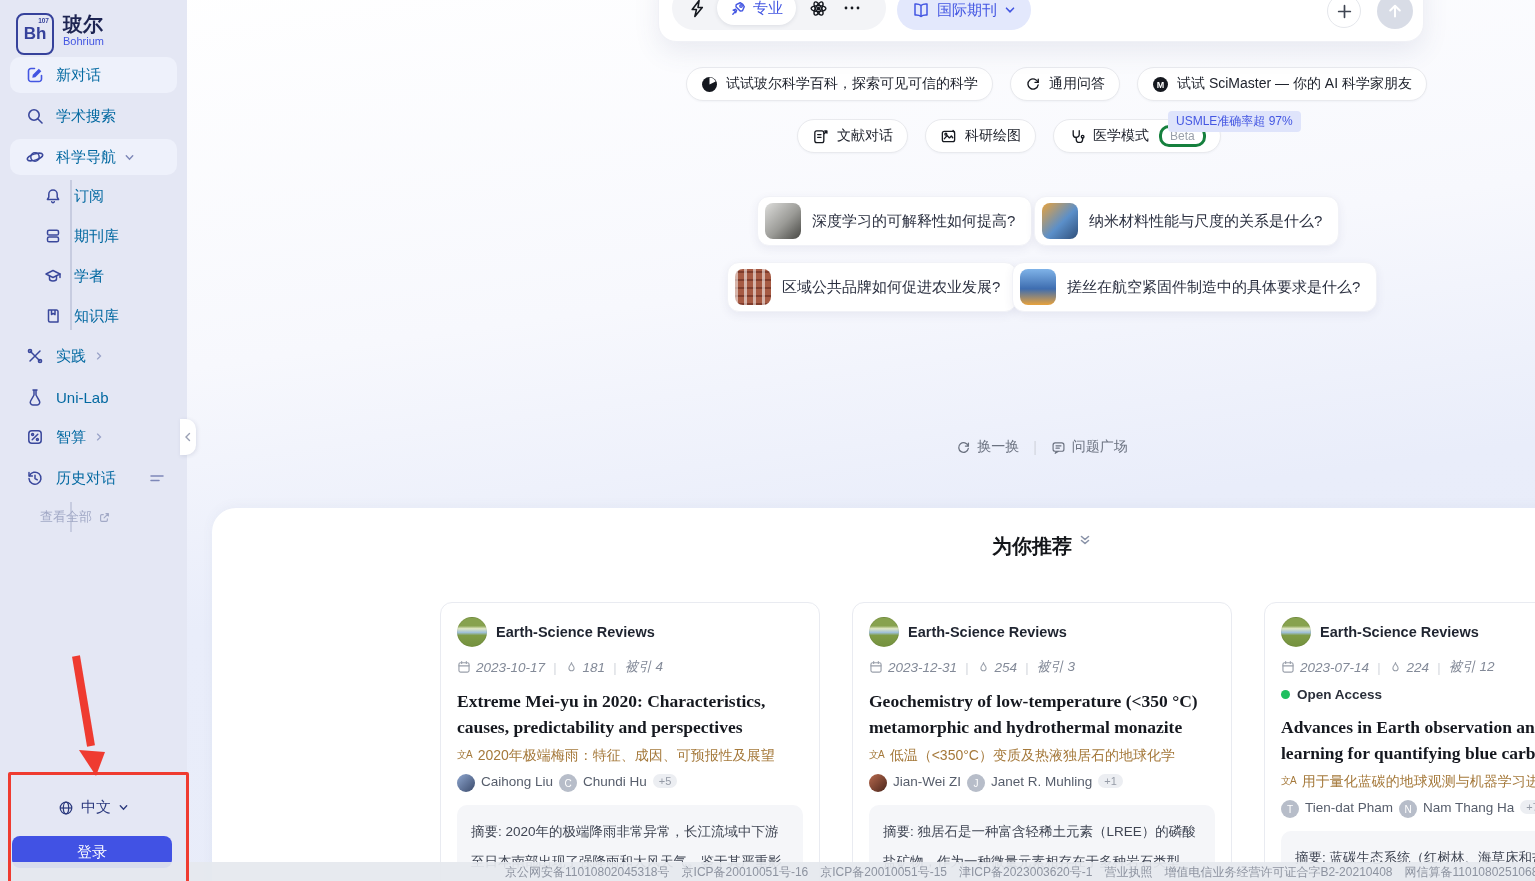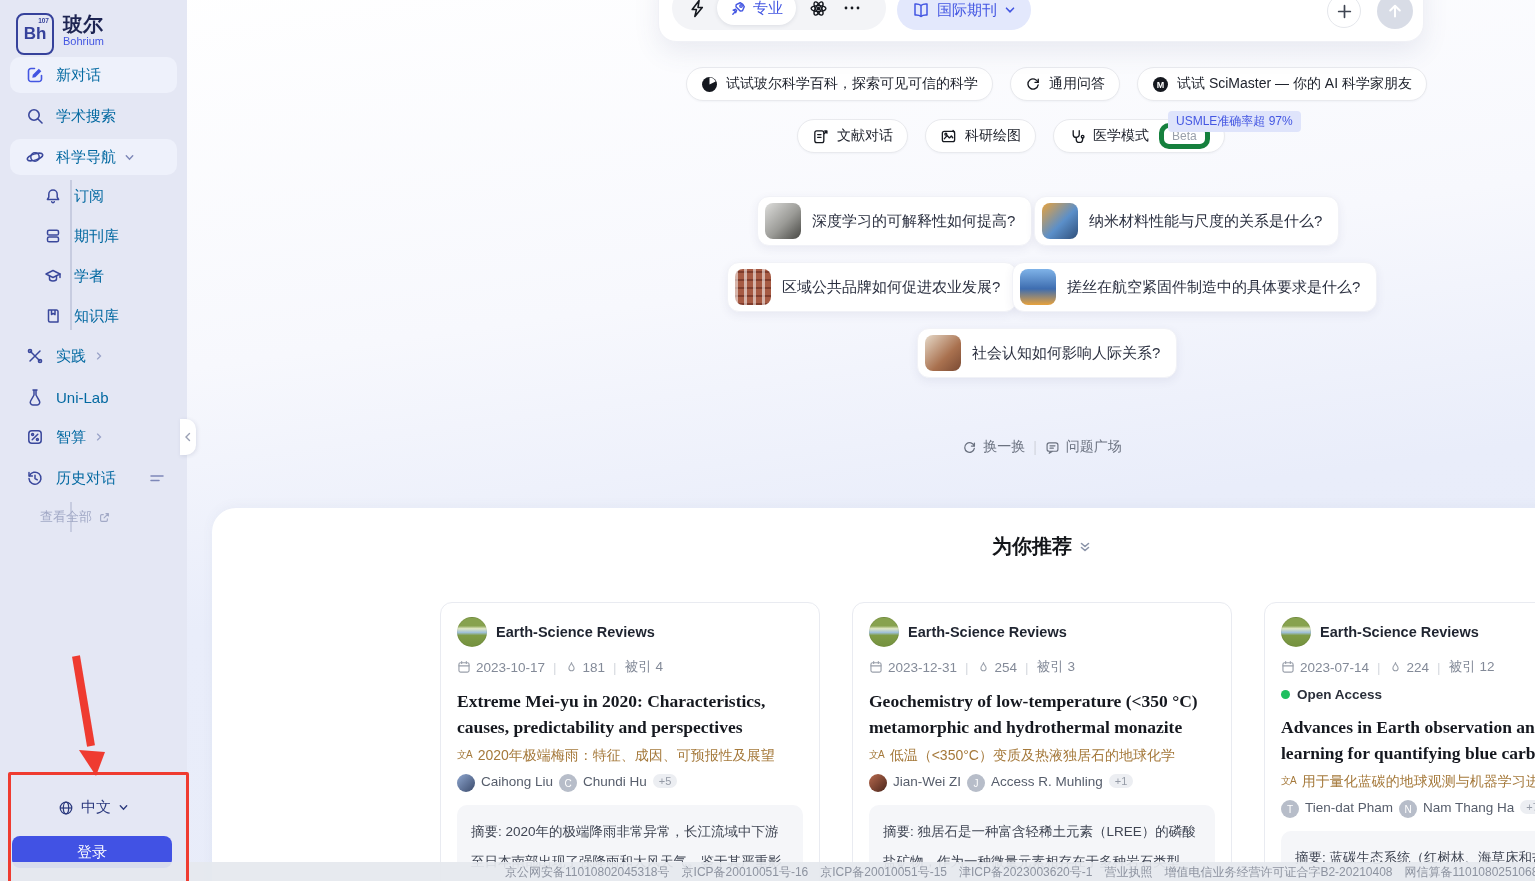--- a/index.html
+++ b/index.html
@@ -53,55 +53,55 @@
               justify-content:center; color:#3f4552; cursor:pointer; }
   .send-btn { position:absolute; left:1377px; top:-7px; width:36px; height:36px; border-radius:50%;
               background:#d8dce6; border:none; z-index:6; display:flex; align-items:center; justify-content:center; cursor:pointer; }
 
   
   .qrow1 { position:absolute; left:686px; top:67px; display:flex; gap:17px; z-index:4; }
   .qrow2 { position:absolute; left:797px; top:119px; display:flex; gap:17px; z-index:4; }
   .chip { height:34px; padding:0 14px; background:#fff; border:1px solid #e9eaee; border-radius:17px;
           display:flex; align-items:center; gap:8px; font-size:14px; color:#20242e; cursor:pointer;
           box-shadow:0 1px 2px rgba(30,40,80,.04); white-space:nowrap; }
-  .beta-pill { margin-left:2px; padding:1px 8px; border:5px solid #15803d; border-radius:10px;
+  .beta-pill { margin-left:2px; padding:1px 8px; border:3px solid #15803d; border-radius:10px;
                color:#9aa0ab; font-size:12px; }
   .usmle-badge { position:absolute; left:1168px; top:111px; padding:2px 8px; background:#dfe4fb;
                  color:#4356e2; font-size:12px; border-radius:4px; z-index:5; white-space:nowrap; }
 
   
   .qcard { position:absolute; height:50px; padding:7px 16px 7px 7px; background:#fff; border-radius:12px;
            display:flex; align-items:center; gap:11px; font-size:15px; color:#2b3040; cursor:pointer;
            box-shadow:0 3px 10px rgba(60,70,120,.08); border:1px solid #f1f2f7; white-space:nowrap; z-index:4; }
   .qthumb { width:36px; height:36px; border-radius:8px; flex:0 0 auto; }
   .thumb-q1 { background:linear-gradient(135deg,#dddddb 0%,#9a9a96 55%,#474743 100%); }
   .thumb-q2 { background:linear-gradient(135deg,#e8a23c 0%,#5b8fc9 55%,#2f4f7a 100%); }
   .thumb-q3 { background:#a65a43; background-image:repeating-linear-gradient(90deg,rgba(255,255,255,.55) 0 3px,rgba(0,0,0,0) 3px 9px),repeating-linear-gradient(0deg,rgba(90,30,20,.5) 0 2px,rgba(0,0,0,0) 2px 8px); }
   .thumb-q4 { background:linear-gradient(180deg,#7fb3e8 0%,#3e6db0 55%,#e8a23c 100%); }
   .thumb-q5 { background:linear-gradient(135deg,#e6d9c8 0%,#a9714f 60%,#7a4a33 100%); }
 
   .swap-row { position:absolute; left:549px; top:438px; width:986px; display:flex; align-items:center;
-              justify-content:center; gap:8px; color:#6b7280; font-size:14px; z-index:4; }
+              justify-content:center; gap:14px; color:#6b7280; font-size:14px; z-index:4; }
   .swap-item { display:flex; align-items:center; gap:6px; cursor:pointer; }
   .swap-div { color:#d2d5dd; }
 
   
   .panel { position:absolute; left:212px; top:508px; width:1500px; height:380px; background:#fff;
            border-radius:24px 24px 0 0; box-shadow:0 -2px 12px rgba(80,90,140,.05); z-index:3; }
-  .rec-title { position:absolute; left:549px; top:533px; width:986px; display:flex; align-items:center;
+  .rec-title { position:absolute; left:549px; top:533px; width:986px; display:flex; align-items:flex-start;
                justify-content:center; gap:6px; color:#14161a; font-size:20px; font-weight:bold; z-index:4; }
 
   
   .paper { position:absolute; top:602px; width:380px; height:320px; background:#fff; border:1px solid #e9ebf1;
            border-radius:12px; padding:14px 16px; z-index:4; overflow:hidden; }
   .p-journal { display:flex; align-items:center; gap:9px; }
   .j-avatar { width:30px; height:30px; border-radius:50%; flex:0 0 auto; border:1px solid rgba(0,0,0,.06);
               background:linear-gradient(180deg,#87a24e 0%,#87a24e 28%,#dfe7c4 38%,#9fc0d8 52%,#7f9c47 62%,#75923f 100%); }
   .j-name { font-size:14.5px; font-weight:bold; color:#1f2430; }
-  .p-meta { display:flex; align-items:center; gap:8px; margin-top:11px; color:#838a98; font-size:13.5px; }
+  .p-meta { display:flex; align-items:center; gap:8px; margin-top:11px; color:#838a98; font-size:13.5px;font-style:italic; }
   .p-meta .mdiv { color:#d5d8de; }
   .m-item { display:flex; align-items:center; gap:5px; }
   .oa-row { display:flex; align-items:center; gap:7px; margin-top:11px; font-size:13.5px; font-weight:bold; color:#2a2f3a; }
   .oa-dot { width:9px; height:9px; border-radius:50%; background:#1fbf5f; }
   .p-title { margin-top:12px; font-family:"Liberation Serif","DejaVu Serif",serif; font-size:17.5px;
              font-weight:bold; color:#15181f; line-height:1.5; cursor:pointer; }
   .p-zh { margin-top:5px; display:flex; align-items:flex-start; gap:6px; color:#a5793b; font-size:14px; line-height:1.4; }
   .zh-ic { font-size:10px; line-height:12px; margin-top:3px; letter-spacing:-1px; }
   .p-authors { margin-top:9px; display:flex; align-items:flex-start; gap:6px; font-size:13.5px; color:#565d6b; white-space:nowrap; }
   .a-av { width:18px; height:18px; border-radius:50%; flex:0 0 auto; background:#b7bdc9; color:#fff;
@@ -244,24 +244,20 @@
     <span>纳米材料性能与尺度的关系是什么?</span>
   </div>
   <div class="qcard" style="left:727px; top:262px;">
     <span class="qthumb thumb-q3"></span>
     <span>区域公共品牌如何促进农业发展?</span>
   </div>
   <div class="qcard" style="left:1012px; top:262px;">
     <span class="qthumb thumb-q4"></span>
     <span>搓丝在航空紧固件制造中的具体要求是什么?</span>
   </div>
-  <div class="qcard" style="left:917px; top:328px;">
-    <span class="qthumb thumb-q5"></span>
-    <span>社会认知如何影响人际关系?</span>
-  </div>
 
   <div class="swap-row">
     <span class="swap-item">
       <svg width="15" height="15" viewBox="0 0 18 18" fill="none" stroke="#6b7280" stroke-width="1.5" stroke-linecap="round" stroke-linejoin="round">
           <path d="M14.6 7.2A5.8 5.8 0 1 0 14.8 10"></path>
           <path d="M14.9 3.6v3.6h-3.6"></path>
         </svg>
       <span>换一换</span>
     </span>
     <span class="swap-div">|</span>
@@ -347,21 +343,21 @@
     </div>
     <h3 class="p-title">Geochemistry of low-temperature (&lt;350 °C) metamorphic and hydrothermal monazite</h3>
     <div class="p-zh">
       <span class="zh-ic">文A</span>
       <span>低温（&lt;350°C）变质及热液独居石的地球化学</span>
     </div>
     <div class="p-authors">
       <span class="a-av a-photo2"></span>
       <span>Jian-Wei ZI</span>
       <span class="a-av">J</span>
-      <span>Access R. Muhling</span>
+      <span>Janet R. Muhling</span>
       <span class="a-more">+1</span>
     </div>
     <div class="p-abs">摘要: 独居石是一种富含轻稀土元素（LREE）的磷酸盐矿物，作为一种微量元素相存在于多种岩石类型中，它是由火成结</div>
   </article>
 
   <article class="paper" style="left:1264px;">
     <div class="p-journal">
       <span class="j-avatar"></span>
       <span class="j-name">Earth-Science Reviews</span>
     </div>

